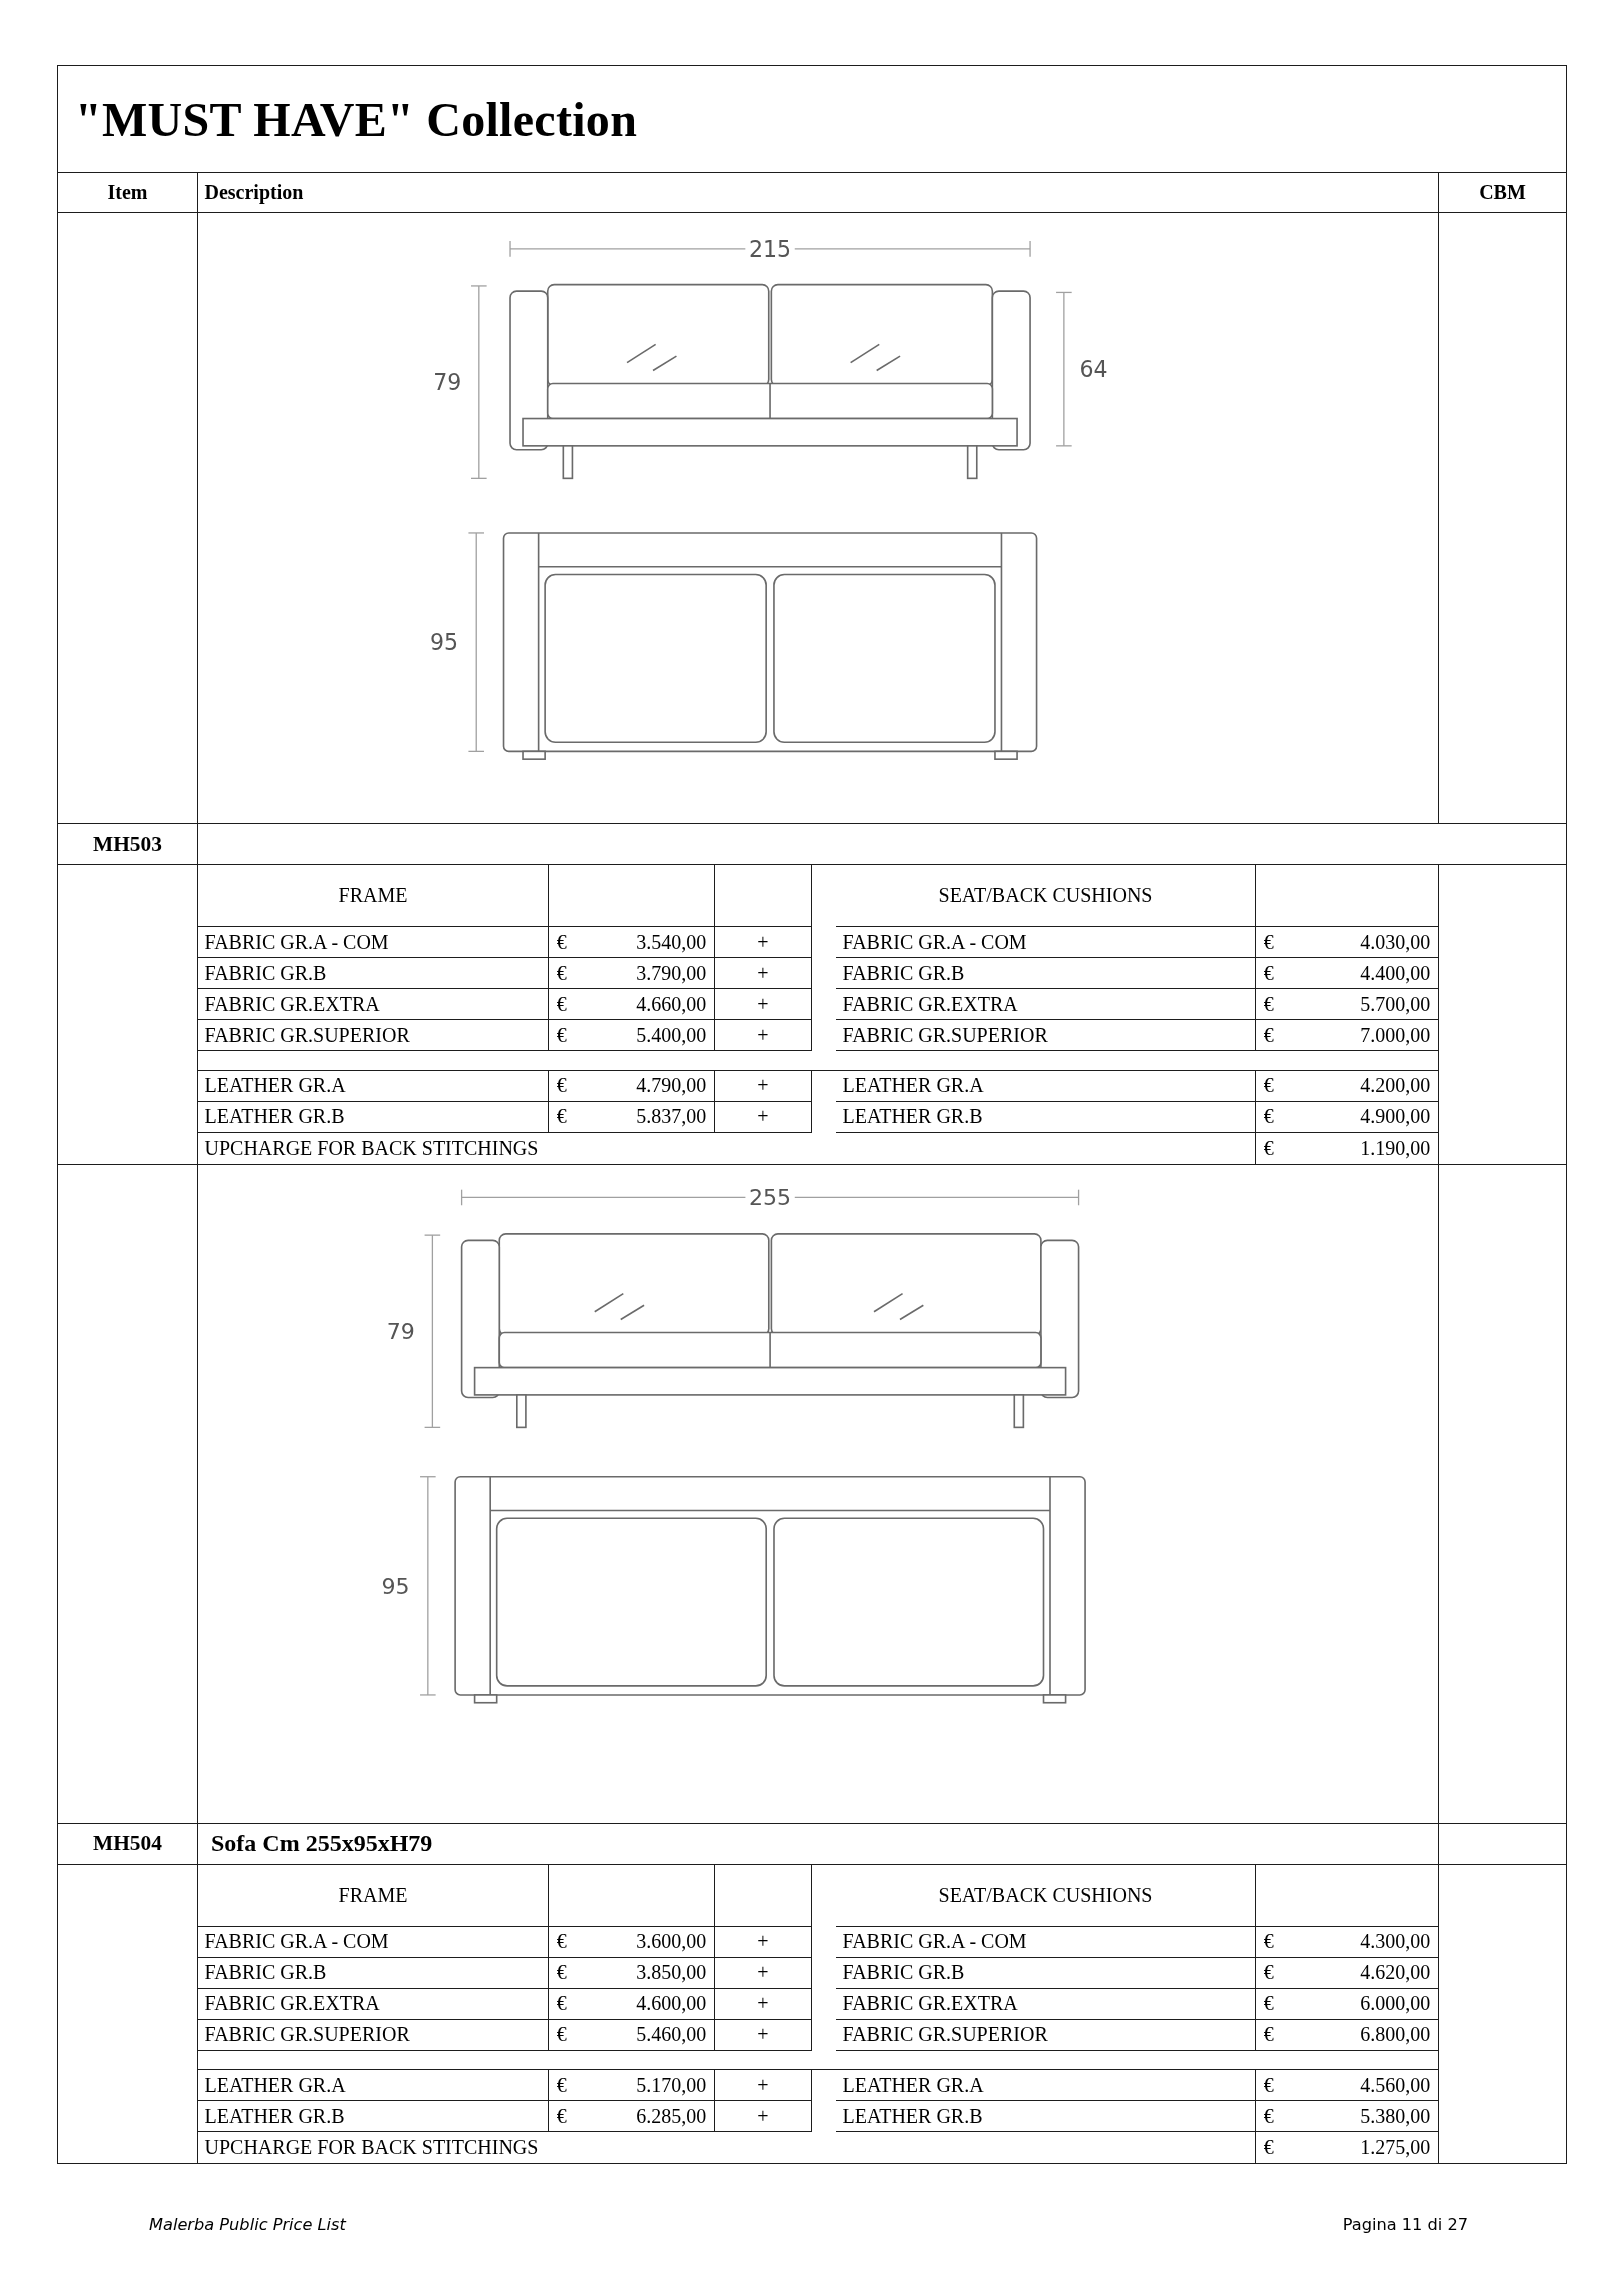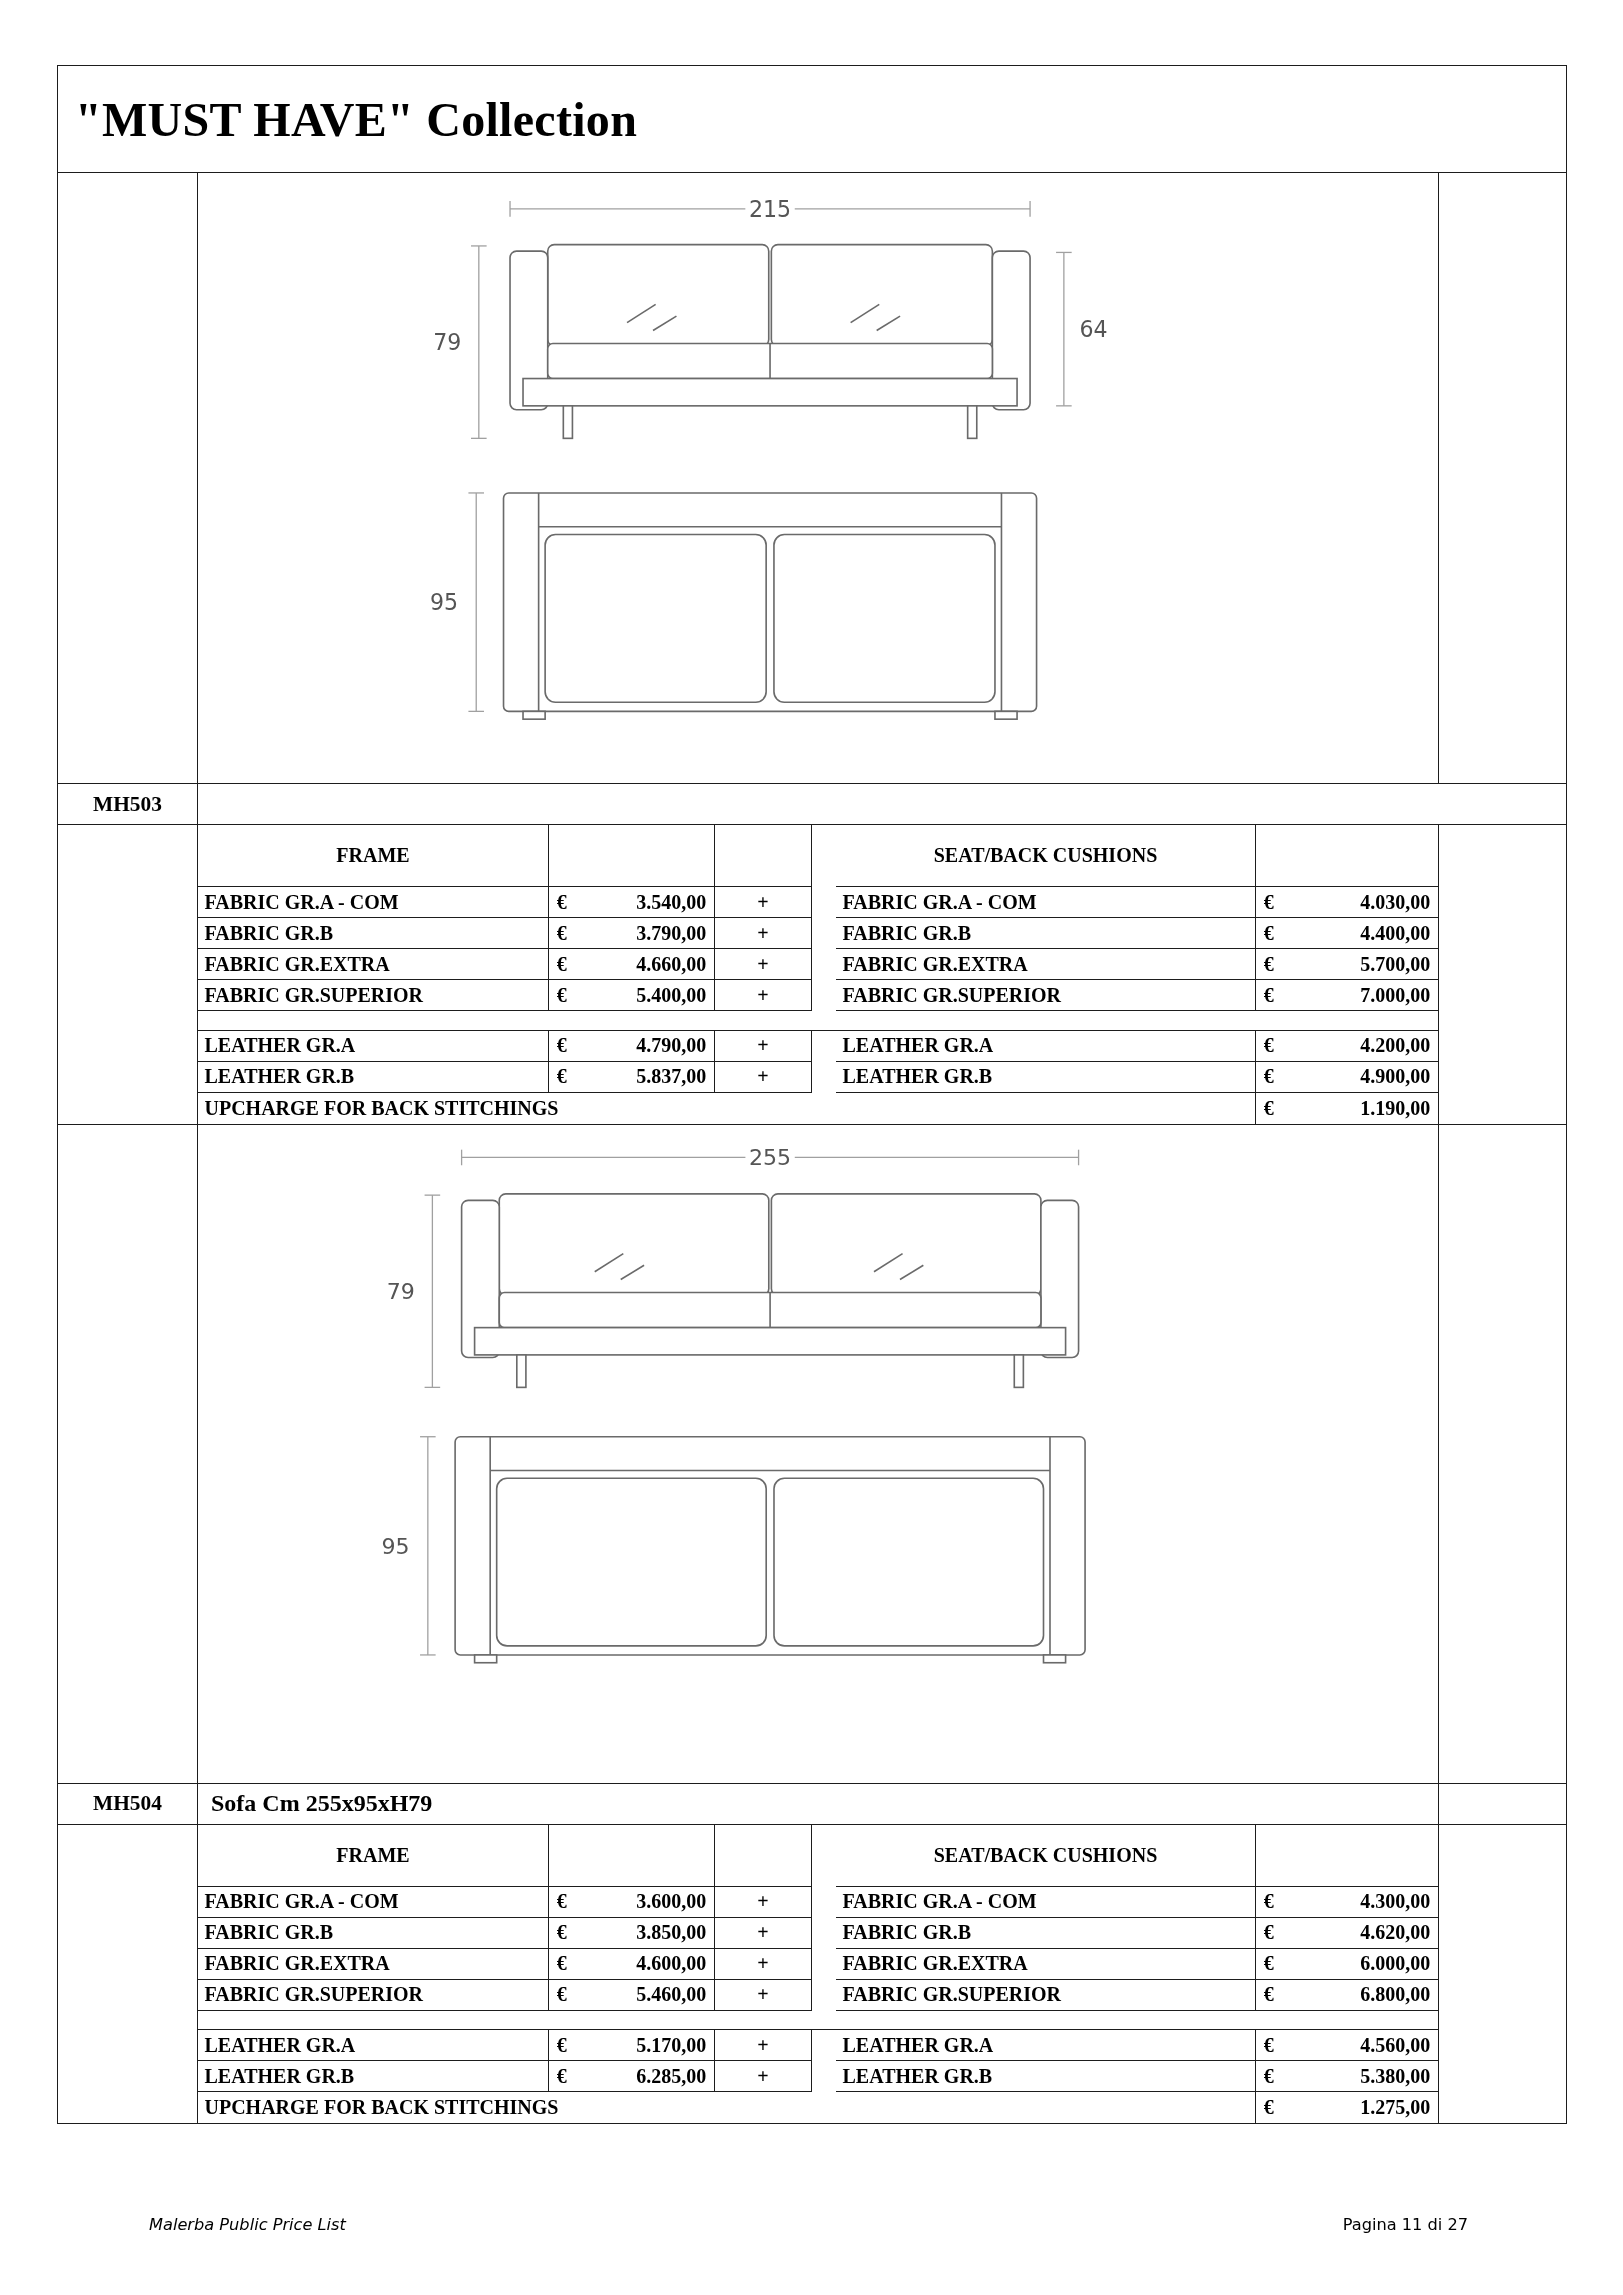--- a/index.html
+++ b/index.html
@@ -31,21 +31,21 @@
   .section { border-bottom:1.3px solid #1d1d1d; }
   .section:last-of-type { border-bottom:none; }
   .draw-row { display:flex; }
   .draw-row .col-desc { padding:0; }
 
   .name-row { display:flex; height:42px; border-top:1.3px solid #1d1d1d; border-bottom:1.3px solid #1d1d1d; }
   .name-row .col-item { display:flex; align-items:center; justify-content:center; font-weight:bold; font-size:21.4px;text-align:right; }
   .name-row .col-desc { display:flex; align-items:center; padding-left:13px; font-weight:bold; font-size:24px; }
 
   .price-row { display:flex; }
-  .pt { font-weight:bold; font-size:20px; }
+  .pt { font-weight:normal; font-size:20px; }
   .pt-row { display:flex; height:31px; }
   .pt-head { height:62px; }
   .pt-label  { width:351px; border-right:1.3px solid #1d1d1d; border-bottom:1.3px solid #1d1d1d; display:flex; align-items:center; padding-left:6.5px; }
   .pt-price  { width:166px; border-right:1.3px solid #1d1d1d; border-bottom:1.3px solid #1d1d1d; display:flex; align-items:center; justify-content:space-between; padding:0 7.8px; }
   .pt-plus   { width:97px; border-right:1.3px solid #1d1d1d; border-bottom:1.3px solid #1d1d1d; display:flex; align-items:center; justify-content:center; }
   .pt-label2 { flex:1; border-right:1.3px solid #1d1d1d; border-bottom:1.3px solid #1d1d1d; display:flex; align-items:center; padding-left:6.5px;margin-left:24px; }
   .pt-price2 { width:182px; border-bottom:1.3px solid #1d1d1d; display:flex; align-items:center; justify-content:space-between; padding:0 7.8px; }
   .pt-center { justify-content:center; padding-left:0; }
   .pt-spacer { height:19.5px; border-bottom:1.3px solid #1d1d1d; }
   .pt-up { display:flex; height:31px; }
@@ -60,20 +60,25 @@
   .f-left { font-style:italic; }
   svg text { font-family:"DejaVu Sans", sans-serif; }
 </style>
 </head>
 <body>
 
 <div class="doc">
 
   <div class="title-row">"MUST HAVE" Collection</div>
 
+  <div class="cols-row">
+    <div class="col-item">Item</div>
+    <div class="col-desc">Description</div>
+    <div class="col-cbm">CBM</div>
+  </div>
 
   <div class="section">
 
     <div class="draw-row" style="height:610px">
       <div class="col-item"></div>
       <div class="col-desc">
         <svg viewBox="0 0 1906 938" width="1239" height="610">
           <g stroke="#a0a0a0" stroke-width="2" fill="none">
             <line x1="480" y1="55" x2="842" y2="55"></line>
               <line x1="918" y1="55" x2="1280" y2="55"></line>

